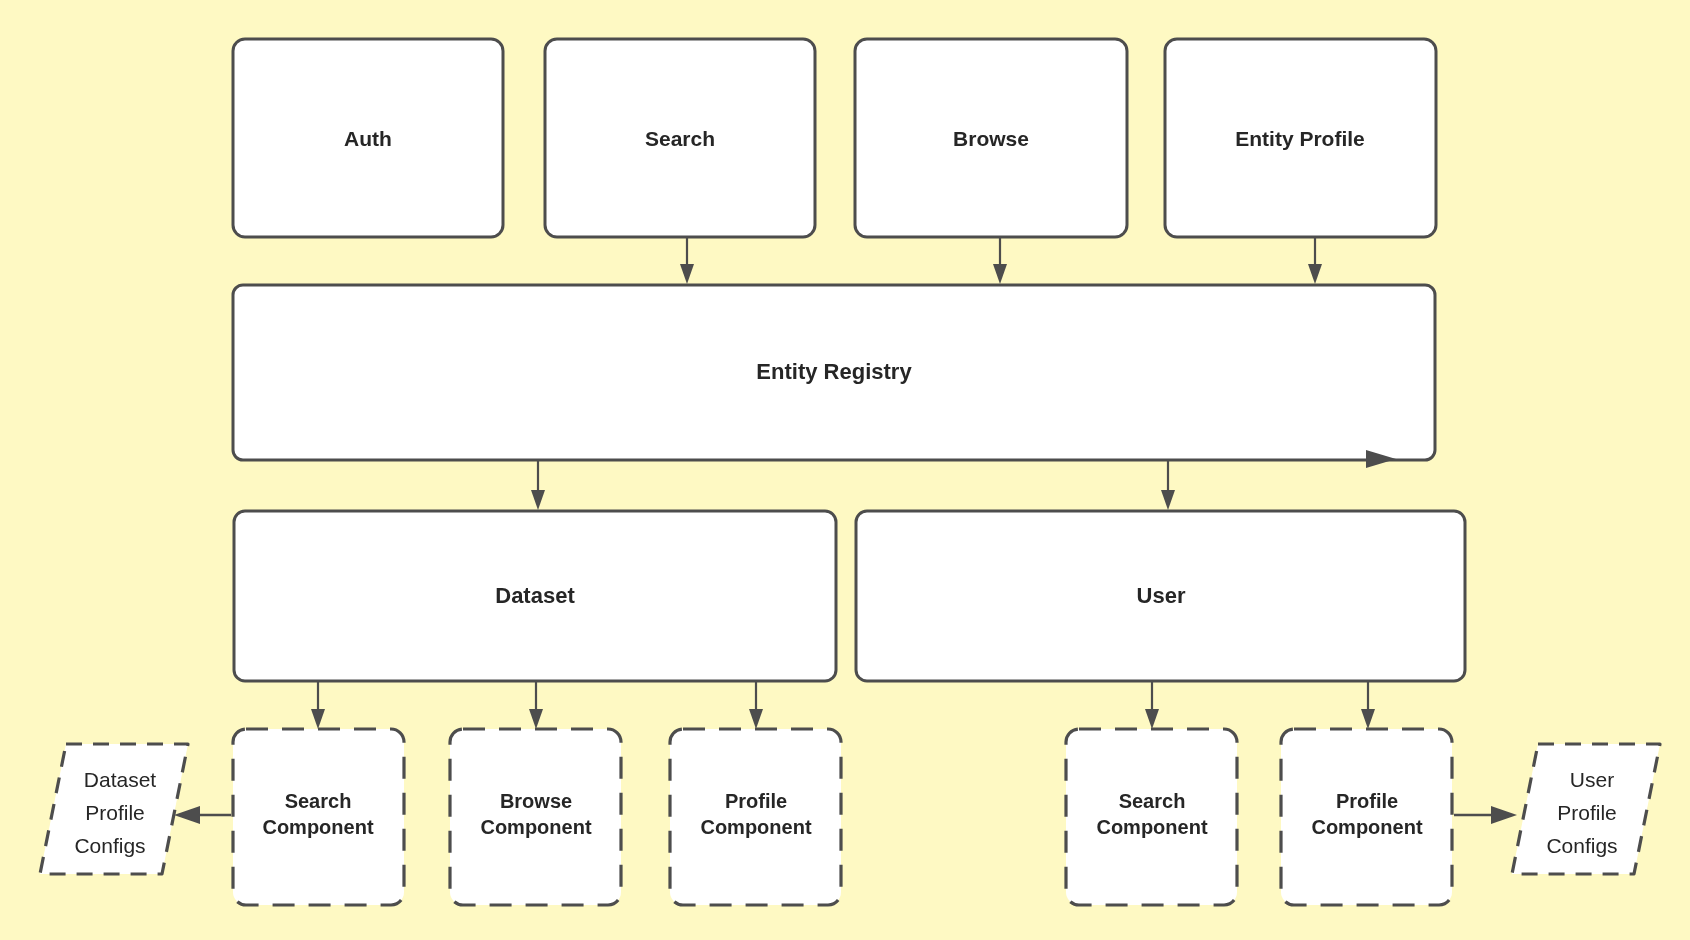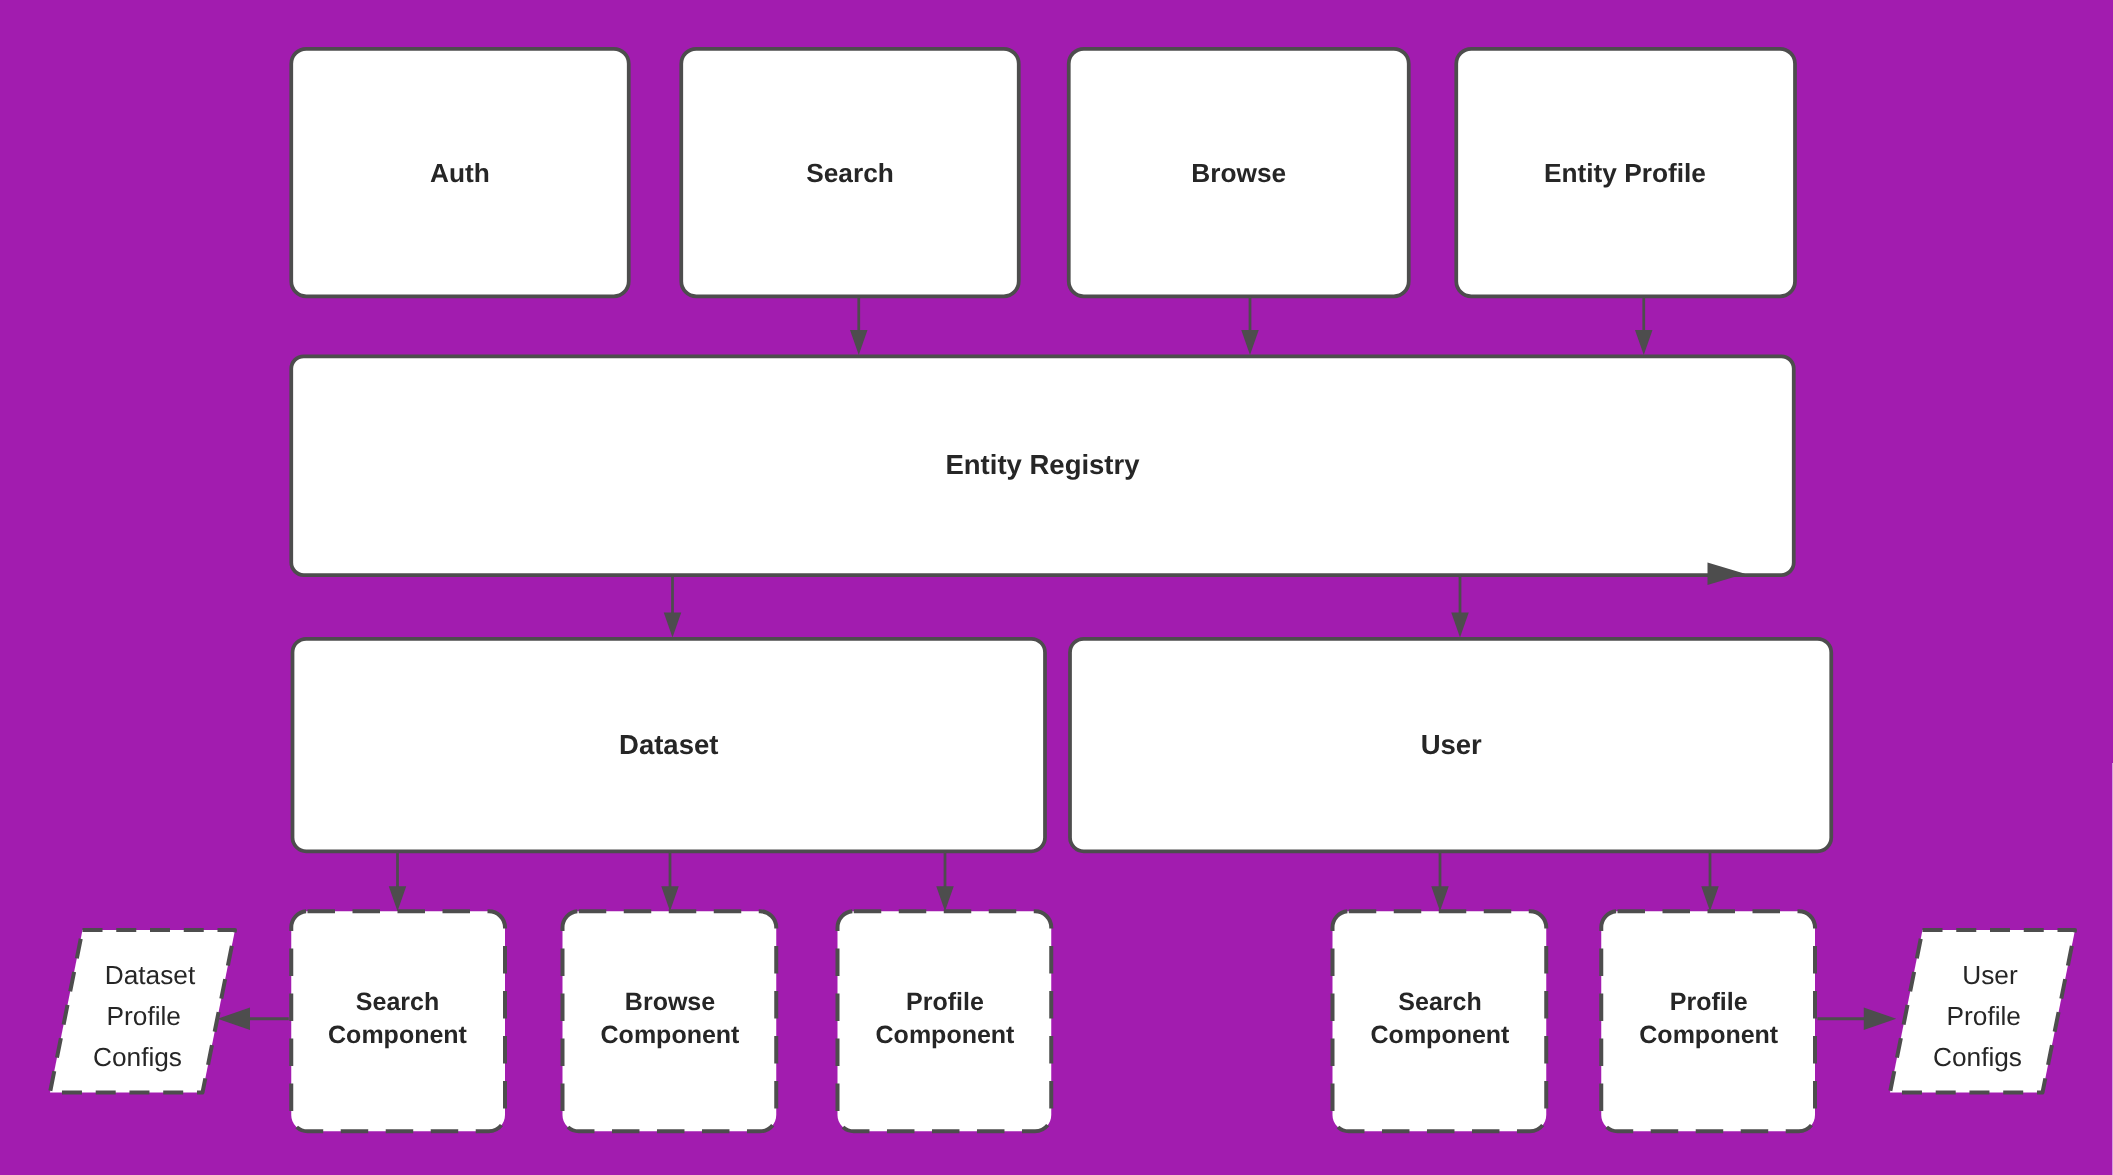--- a/index.html
+++ b/index.html
@@ -10,21 +10,21 @@
   body {
     width: 1690px;
     height: 940px;
     font-family: "Liberation Sans", sans-serif;
     overflow: hidden;
   }
   #diagram-root {
     position: relative;
     width: 1690px;
     height: 940px;
-    background: #a21caf;
+    background: #fef9c3;
   }
   svg#diagram-svg {
     position: absolute;
     top: 0;
     left: 0;
     width: 1690px;
     height: 940px;
     display: block;
   }
   .node-box {

